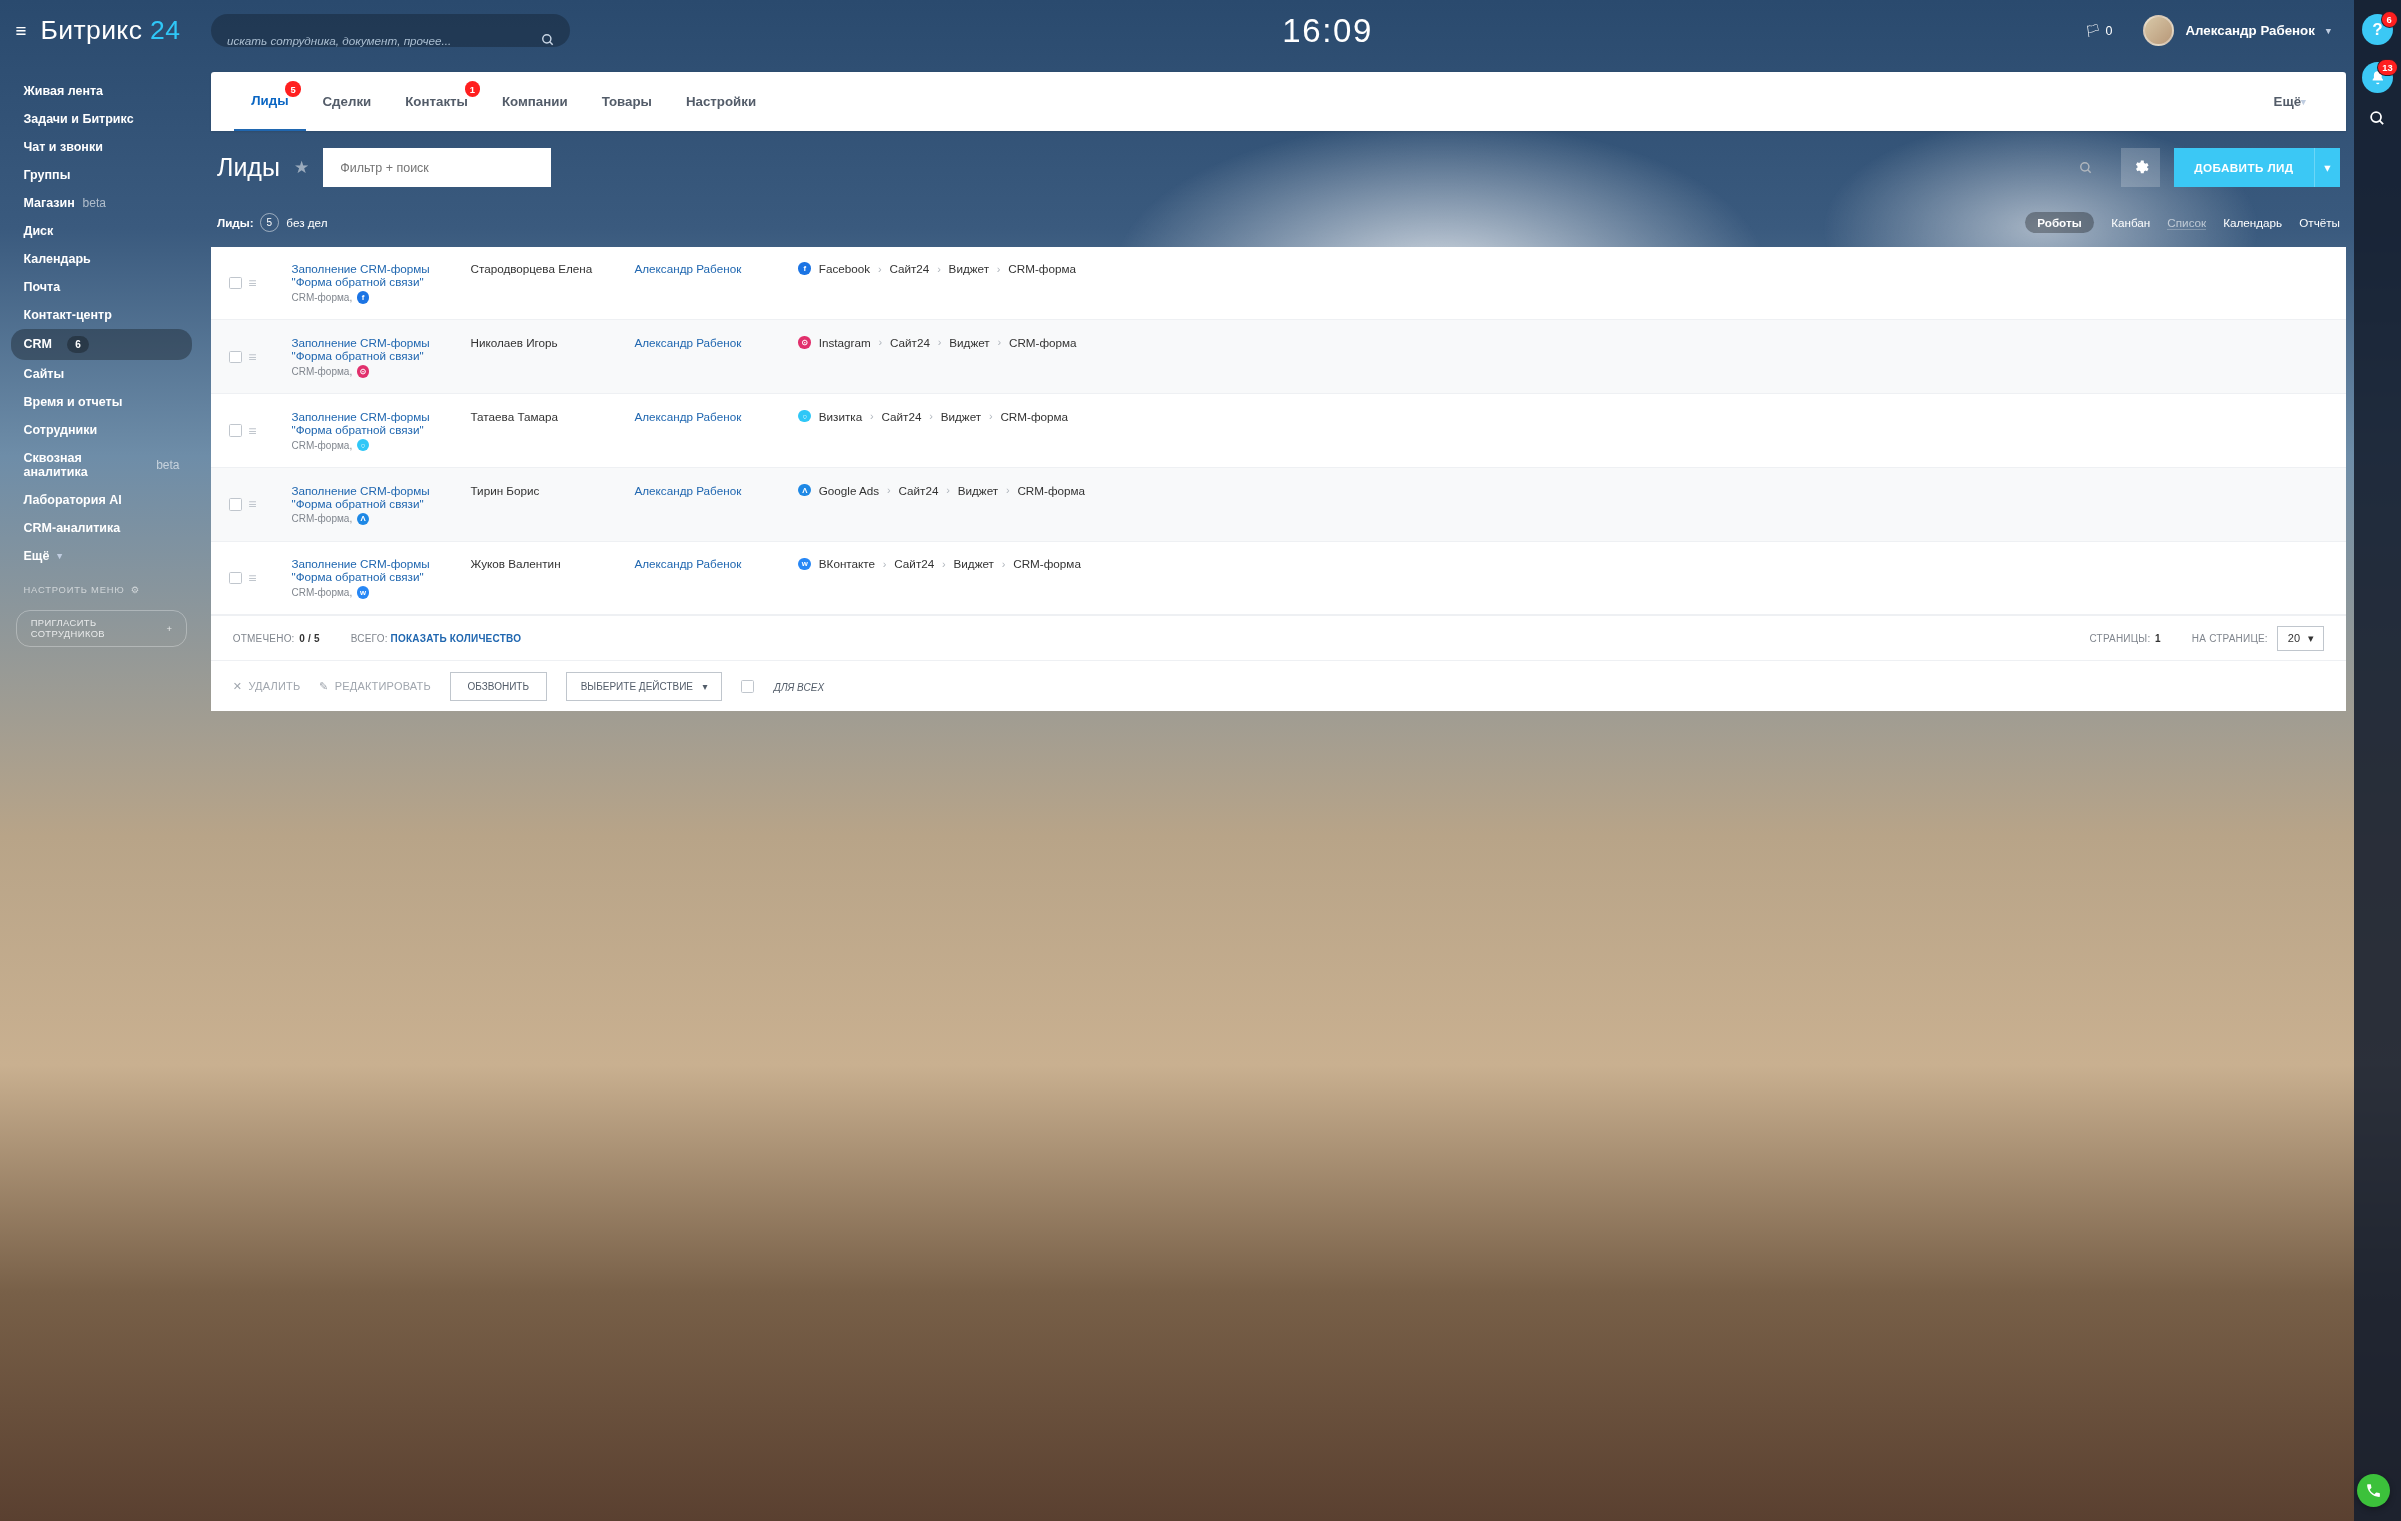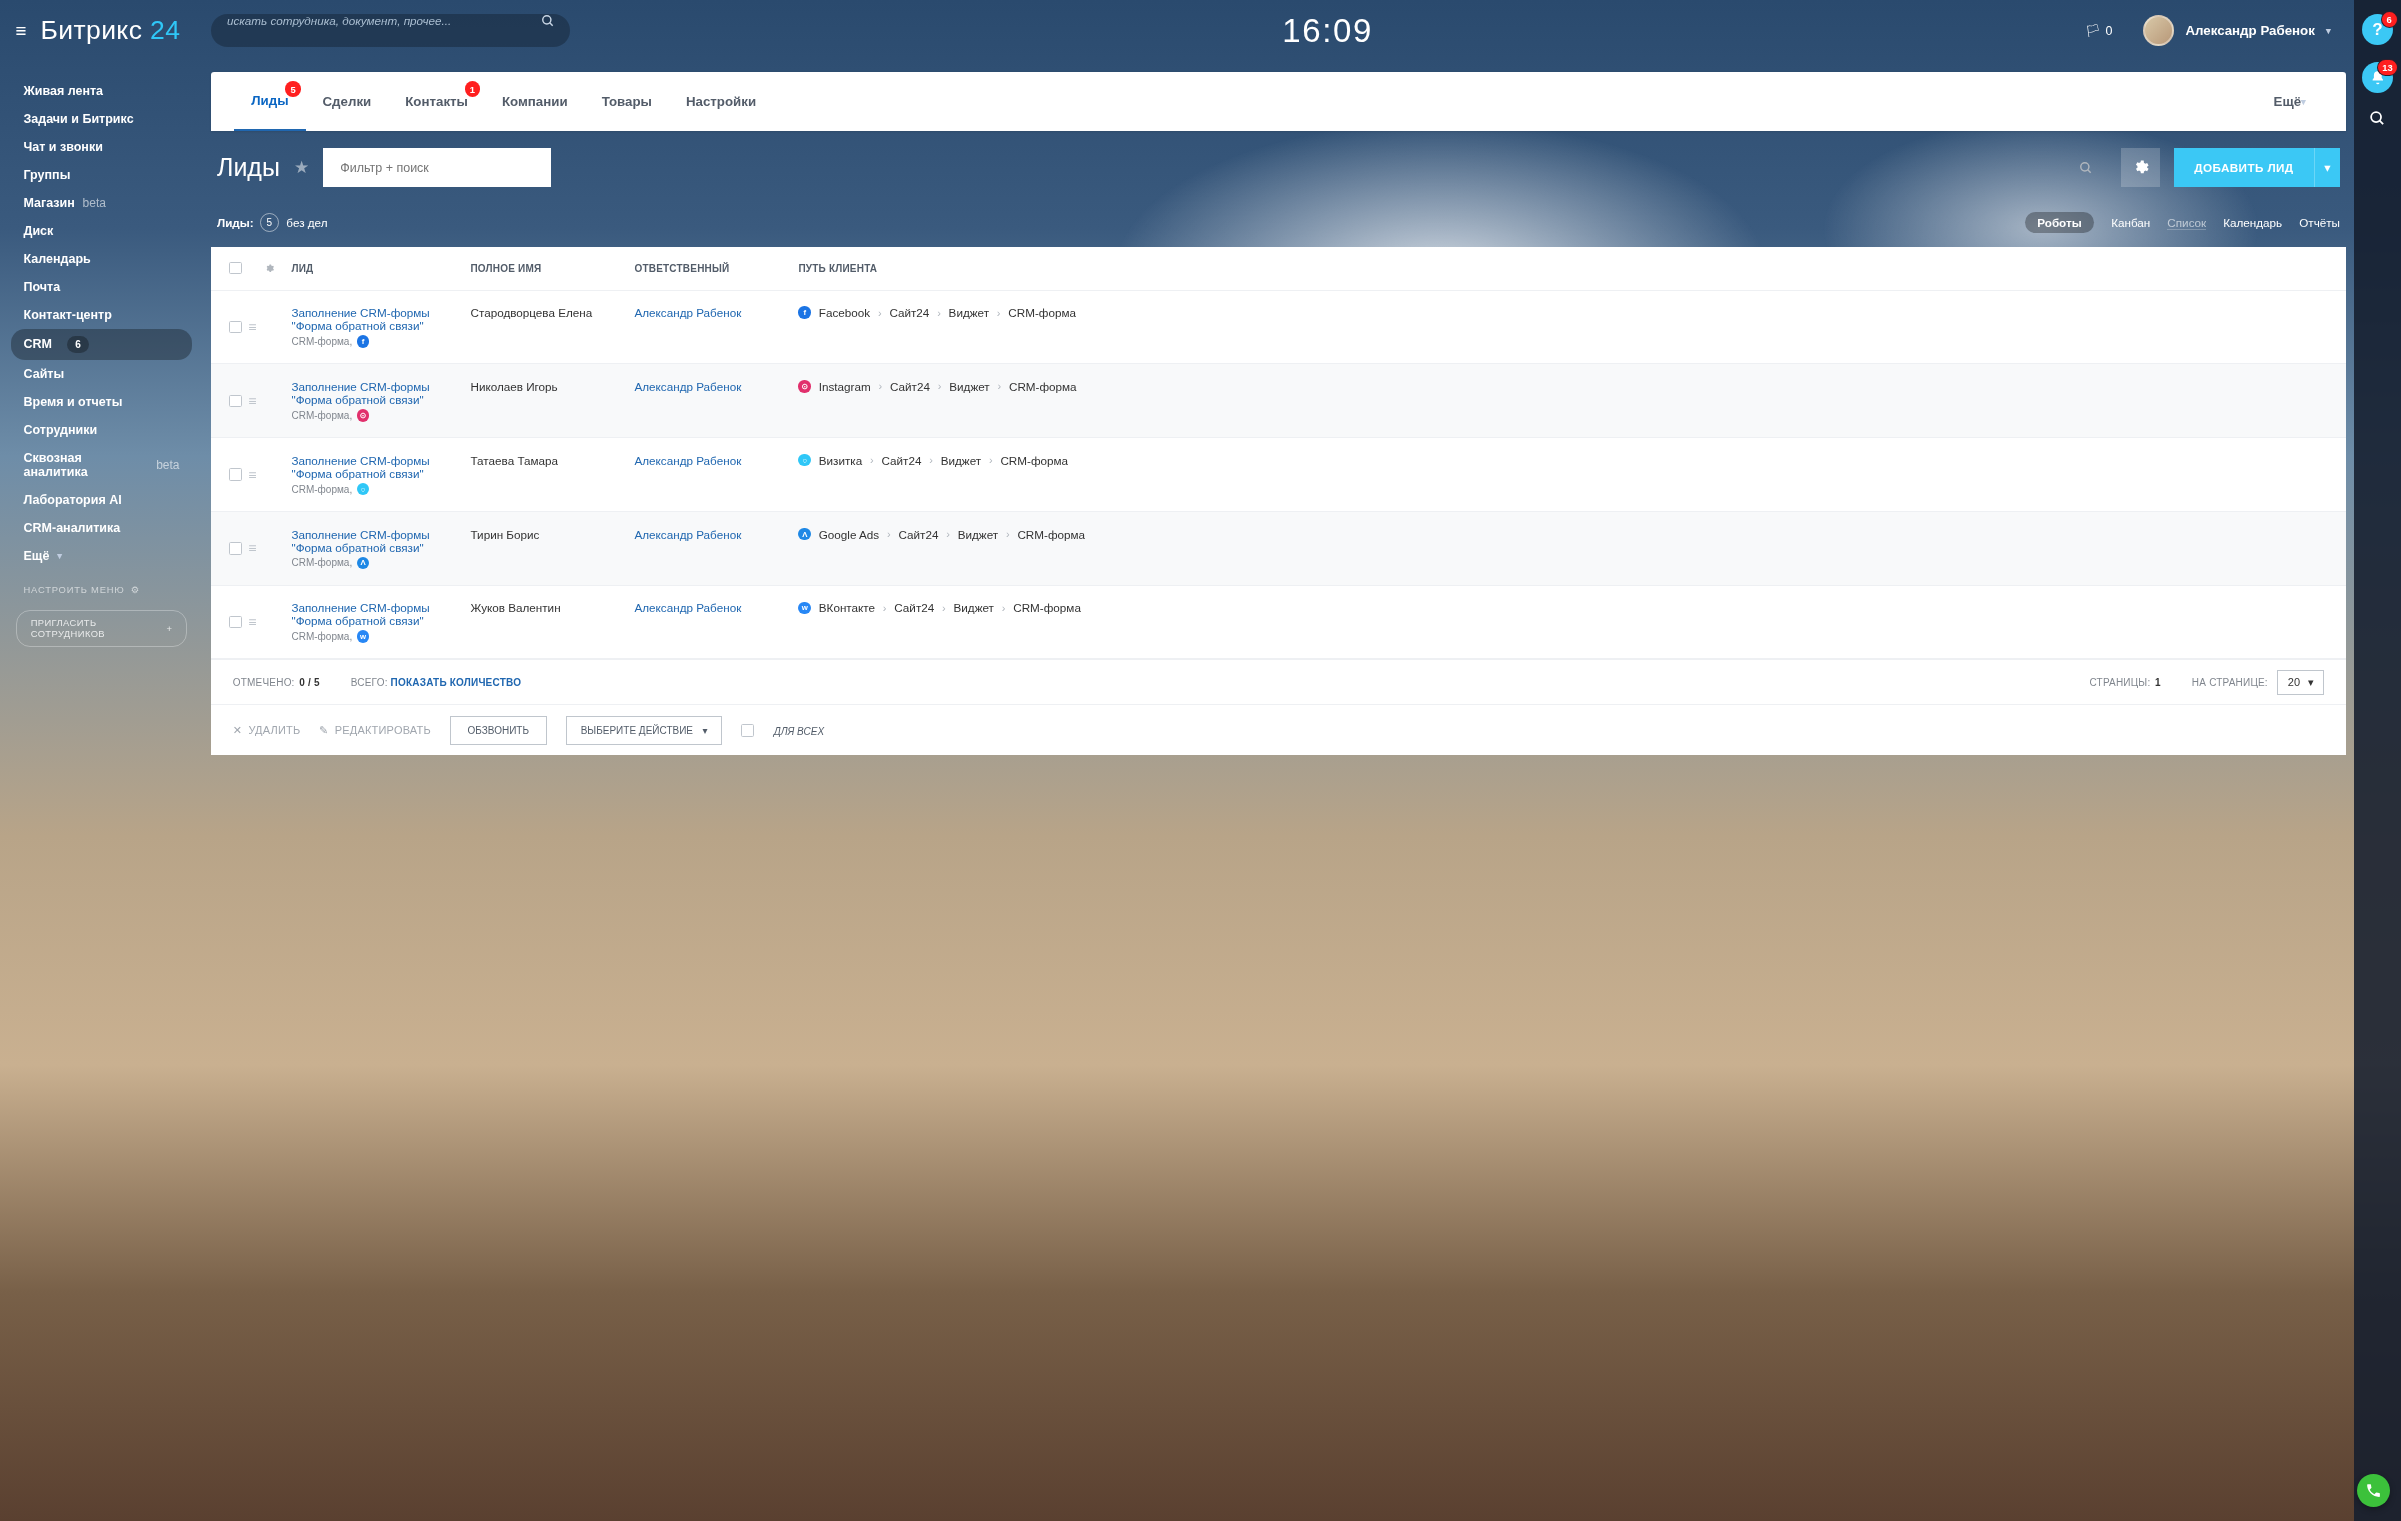--- a/index.html
+++ b/index.html
@@ -13,21 +13,21 @@
   .rail-btn { width: 31px; height: 31px; border-radius: 50%; display: flex; align-items: center; justify-content: center; color: #fff; font-size: 17px; font-weight: bold; position: relative; }
   .rail-help { background: #3bc8f5; }
   .rail-bell { background: #3bc8f5; }
   .rail-search { color: #fff; font-size: 17px; }
   .badge-red { position: absolute; background: #ff1f1f; color: #fff; font-size: 9.4px; font-weight: bold; min-width: 17px; height: 17px; border-radius: 8.6px; display: flex; align-items: center; justify-content: center; padding: 0 3.9px; top: -3.1px; right: -4.7px; border: 1.6px solid rgba(20,30,45,.88); }
   
   .topbar { position: fixed; top: 0; left: 0; right: 47px; height: 61px; display: flex; align-items: center; padding: 0 23.4px 0 15.6px; z-index: 40; }
   .burger { color: #fff; font-size: 18.7px; margin-right: 14px; cursor: pointer; }
   .logo { color: #fff; font-size: 26.5px; font-weight: 300; letter-spacing: 0.4px; margin-right: 31px; }
   .logo .l24 { color: #2fc7f7; }
-  .top-search { flex: 0 0 359px; height: 33px; background: rgba(0,0,0,.25); border-radius: 16.4px; display: flex; align-items: flex-start; padding: 0 15.6px; color: #c8d5e4; }
+  .top-search { flex: 0 0 359px; height: 33px; background: rgba(0,0,0,.25); border-radius: 16.4px; display: flex; align-items: flex-end; padding: 0 15.6px; color: #c8d5e4; }
   .top-search input { flex: 1; background: transparent; border: 0; outline: 0; color: #fff; font-size: 11.7px; font-style: italic; }
   .top-search input::placeholder { color: #a9bdd0; }
   .clock { flex: 1; text-align: center; color: #fff; font-size: 33px; font-weight: 300; letter-spacing: 1.6px; }
   .flag { color: #fff; font-size: 12.5px; margin-right: 31px; display:flex; align-items:center; gap:4.7px; }
   .user { display: flex; align-items: center; gap: 11px; color: #fff; font-size: 13.3px; font-weight: 600; }
   .avatar { width: 31px; height: 31px; border-radius: 50%; background: linear-gradient(135deg,#d8c8a8,#b89878); border:2.3px solid rgba(255,255,255,.4); }
   .caret { font-size: 9.4px; color: #c0cde0; }
   
   .leftnav { position: fixed; top: 61px; left: 0; bottom: 0; width: 203px; padding: 15.6px 11px; z-index: 30; color: #fff; overflow-y: auto; }
   .leftnav::-webkit-scrollbar{display:none;}
@@ -259,35 +259,20 @@
   <div class="subbar">
     <b>Лиды:</b>
     <span class="count-circle">5</span>
     <span style="margin-left:7.8px;">без дел</span>
     <div class="subbar-spacer"></div>
     <span class="pill">Роботы</span>
     <span id="views"><span class="view-link">Канбан</span><span class="view-link active">Список</span><span class="view-link">Календарь</span><span class="view-link">Отчёты</span></span>
   </div>
 
   <div class="grid-card">
-    <div class="grid-head">
-      <div class="col-chk">
-          <span class="chk"></span>
-        </div>
-      <div class="col-gear">
-        <svg width="12.5" height="12.5" viewBox="0 0 24 24" fill="#b0b6bd">
-            <circle cx="12" cy="12" r="3"></circle>
-            <path d="M19.4 13a7.6 7.6 0 0 0 0-2L21 9.7l-1.5-2.6-2 .8a7.6 7.6 0 0 0-1.7-1L15.5 5h-3l-.3 1.9a7.6 7.6 0 0 0-1.7 1l-2-.8L7 9.7l1.6 1.3a7.6 7.6 0 0 0 0 2L7 14.3l1.5 2.6 2-.8a7.6 7.6 0 0 0 1.7 1l.3 1.9h3l.3-1.9a7.6 7.6 0 0 0 1.7-1l2 .8L21 14.3z"></path>
-          </svg>
-      </div>
-      <div class="col-lead">Лид</div>
-      <div class="col-name">Полное имя</div>
-      <div class="col-resp">Ответственный</div>
-      <div class="col-path">Путь клиента</div>
-    </div>
     <div id="rows">
         <div class="grid-row">
      <div class="col-chk">
             <span class="chk"></span>
             <span class="drag">≡</span>
           </div>
      <div class="col-gear"></div>
      <div class="col-lead">
        <div class="lead-title">Заполнение CRM-формы "Форма обратной связи"</div>
        <div class="lead-sub">CRM-форма, <span class="src-dot dot-fb">f</span></div>

